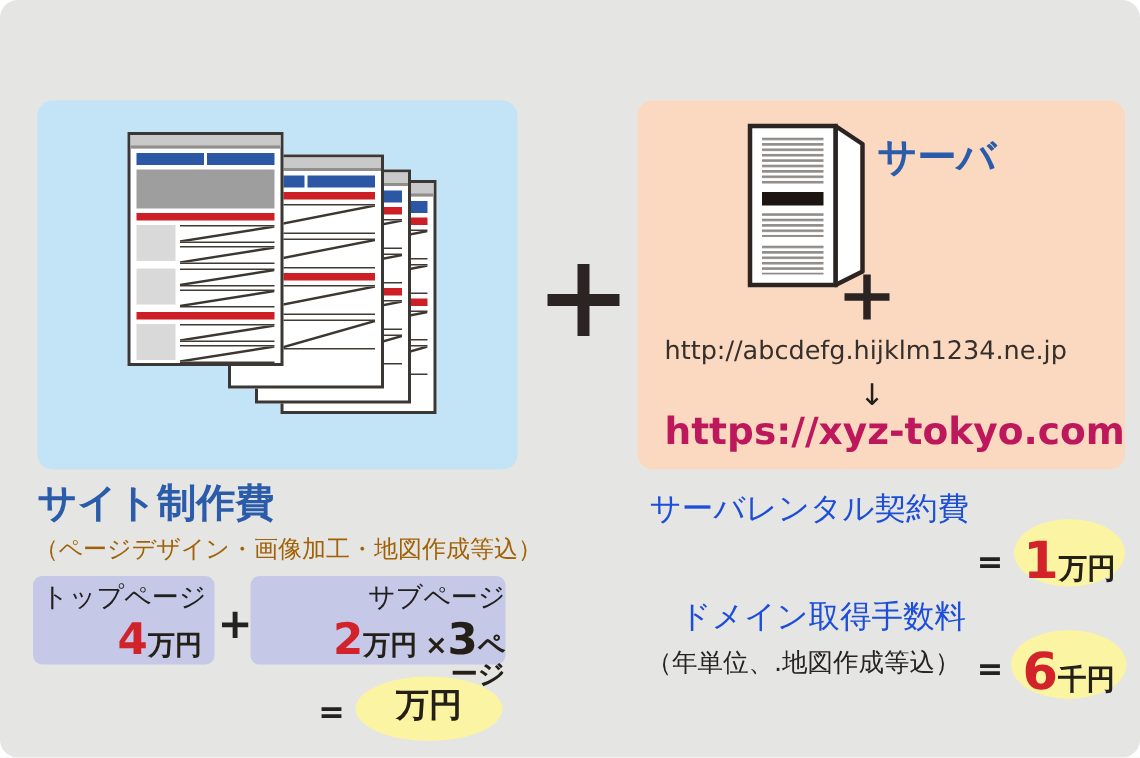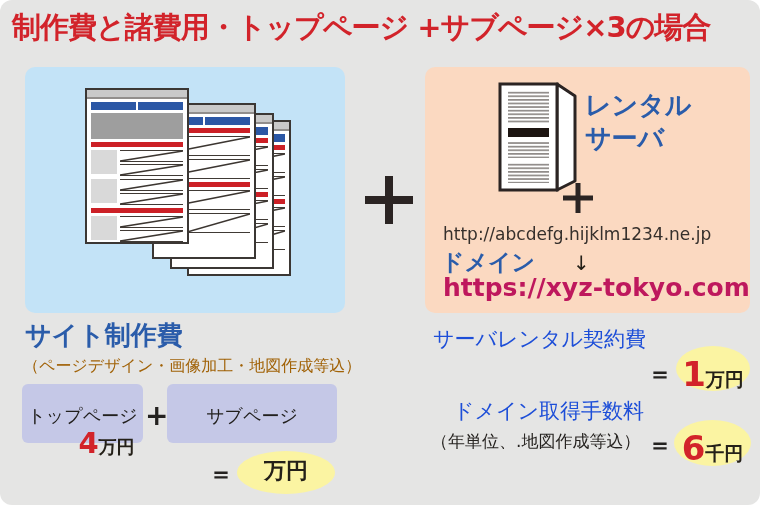--- a/index.html
+++ b/index.html
@@ -52,23 +52,23 @@
                 color:#2a5caa;line-height:1.25;}
   .url-old{position:absolute;left:18px;top:157px;font-size:17px;color:#36302c;white-space:nowrap;}
   .domain-label{position:absolute;left:16px;top:180px;font-size:23px;font-weight:bold;color:#2a5caa;}
   .arrow-down{position:absolute;left:148px;top:184px;font-size:20px;color:#242018;}
   .url-new{position:absolute;left:18px;top:206px;font-size:25px;font-weight:bold;color:#be185d;white-space:nowrap;}
 
   
   .prod-heading{position:absolute;left:25px;top:318px;font-size:26px;font-weight:bold;color:#2a5caa;}
   .prod-note{position:absolute;left:23px;top:356px;font-size:16px;color:#a16207;white-space:nowrap;}
   .price-box{position:absolute;background:#c5c8e7;border-radius:6px;text-align:center;
-             color:#22201e;box-sizing:border-box;padding-top:21px;}
+             color:#22201e;box-sizing:border-box;padding-top:4px;}
   .box-top{left:22px;top:384px;width:121px;height:59px;}
-  .box-sub{left:167px;top:384px;width:170px;height:59px;}
+  .box-sub{left:167px;top:384px;width:170px;height:59px;text-align:right;}
   .price-box .lbl{font-size:18px;line-height:1.2;}
   .price-box .line{line-height:1;margin-top:2px;margin-left:48px;}
   .num-red{color:#d2232a;font-weight:bold;font-size:29px;}
   .num-blk{color:#242018;font-weight:bold;font-size:29px;}
   .unit{color:#242018;font-weight:bold;font-size:18px;}
   .small-plus{position:absolute;left:145px;top:399px;font-size:28px;font-weight:bold;color:#242220;}
   .prod-equals{position:absolute;left:209px;top:458px;font-size:24px;font-weight:bold;color:#242220;}
 
   
   .ellipse{position:absolute;background:#fbf4a2;border-radius:50%;display:flex;
@@ -92,21 +92,20 @@
   .fee1-eq{left:648px;top:358px;}
   .fee2-title{left:453px;top:397px;font-family:Liberation Serif, serif;}
   .fee2-cond{left:431px;top:430px;}
   .fee2-eq{left:648px;top:429px;}
 </style>
 </head>
 <body>
 
 <div class="canvas">
 
-  <h1 class="title">制作費と諸費用・トップページ +サブページ×3の場合</h1>
 
   <div class="panel panel-blue">
 
     <div class="page p4">
       <div class="pg-titlebar"></div>
       <div class="pg-body">
         <div class="pg-nav">
             <span></span>
             <span></span>
           </div>
@@ -277,44 +276,46 @@
         </pattern>
       </defs>
       <polygon points="60,3 78,15 78,100 60,109" fill="#ffffff" stroke="#2b2423" stroke-width="3" stroke-linejoin="round"></polygon>
       <rect x="3" y="3" width="57" height="106" fill="#ffffff" stroke="#2b2423" stroke-width="3"></rect>
       <rect x="11" y="10" width="41" height="33" fill="url(#srvstripe)"></rect>
       <rect x="11" y="47" width="41" height="9" fill="#1d1511"></rect>
       <rect x="11" y="60" width="41" height="17" fill="url(#srvstripe)"></rect>
       <rect x="11" y="81" width="41" height="21" fill="url(#srvstripe)"></rect>
     </svg>
     <div class="rental-label">
-      <div>レンタル</div>
       <div>サーバ</div>
     </div>
     <div class="cross server-plus"></div>
     <div class="url-old">http://abcdefg.hijklm1234.ne.jp</div>
-    <div class="domain-label">ドメイン</div>
     <div class="arrow-down">↓</div>
     <div class="url-new">https://xyz-tokyo.com</div>
   </div>
 
   <div class="prod-heading">サイト制作費</div>
   <div class="prod-note">（ページデザイン・画像加工・地図作成等込）</div>
 
   <div class="price-box box-top">
     <div class="lbl">トップページ</div>
     <div class="line">
       <span class="num-red">4</span><span class="unit">万円</span>
     </div>
   </div>
 
   <div class="small-plus">+</div>
 
   <div class="price-box box-sub">
     <div class="lbl">サブページ</div>
+    <div class="line">
+      <span class="num-red">2</span><span class="unit">万円</span>
+      <span class="unit">×</span><span class="num-blk">3</span><span class="unit">ページ</span>
+    </div>
   </div>
 
   <div class="prod-equals">＝</div>
   <div class="ellipse total-ellipse">
       <span class="e-unit">万円</span>
   </div>
 
   <div class="fee-title fee1-title">サーバレンタル契約費</div>
   <div class="fee-eq fee1-eq">＝</div>
   <div class="ellipse fee-ellipse fee1-ellipse">

